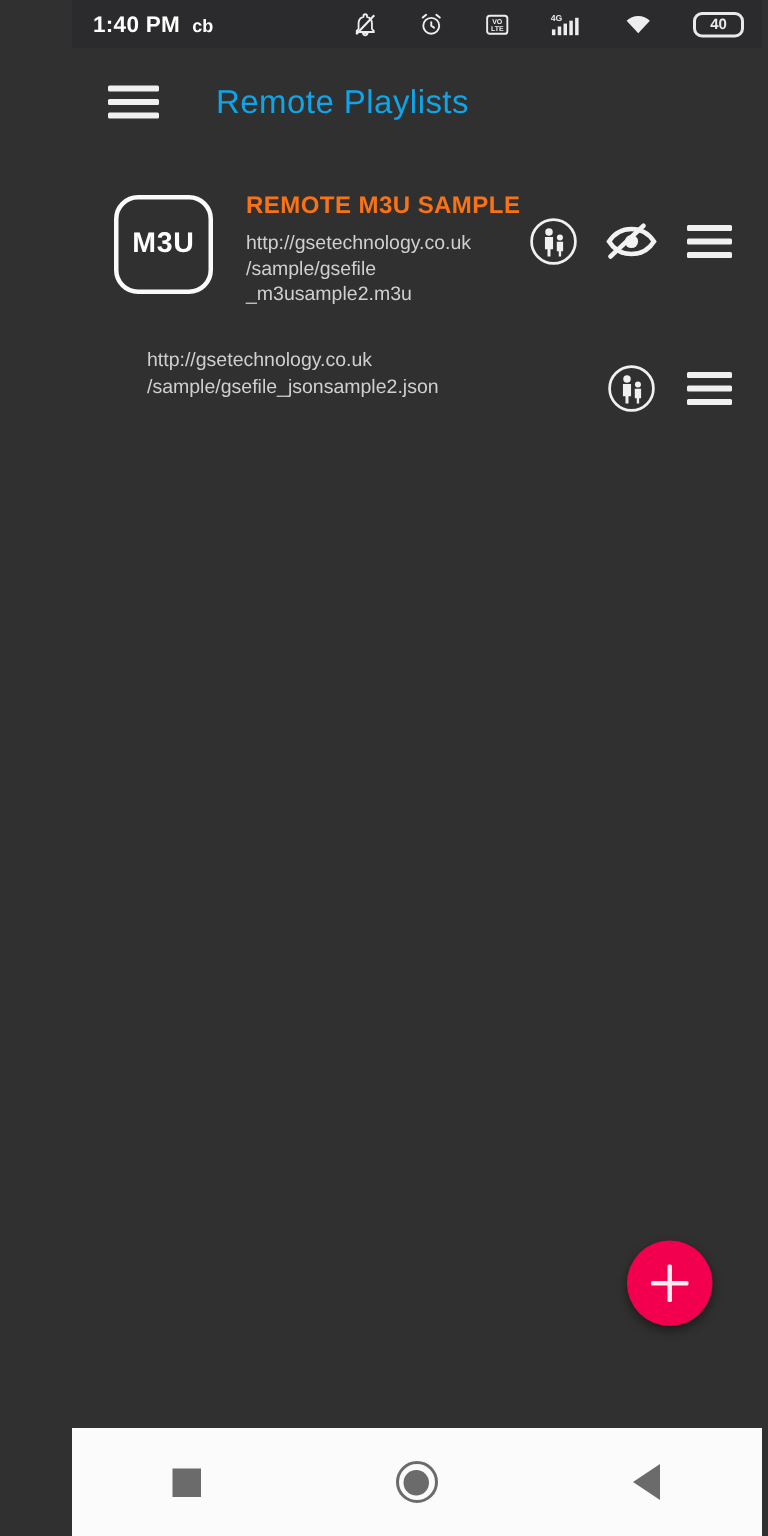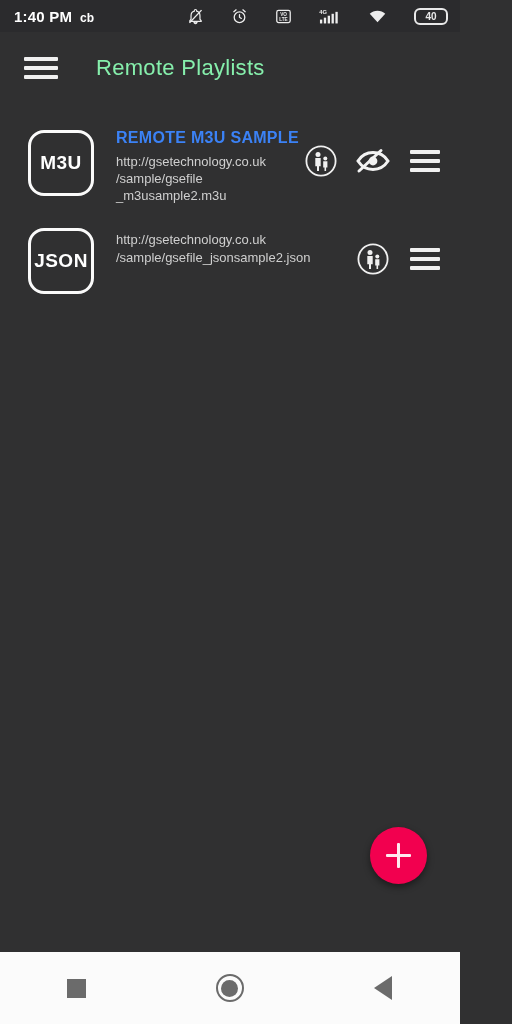--- a/index.html
+++ b/index.html
@@ -2,21 +2,21 @@
 <html><head>
 <meta charset="utf-8">
 <style>
   * { margin:0; padding:0; box-sizing:border-box; }
   html, body {
     width:512px; height:1024px;
     background:#303031;
     font-family:"Liberation Sans", sans-serif;
     overflow:hidden;
   }
-  #app { position:relative; width:460px; height:1024px; background:#303031; }
+  #app { position:relative; width:460px; height:1024px; background:#303031;margin-left:48px; }
 
   
   .statusbar {
     height:32px; width:100%;
     background:#2b2b2d;
     display:flex; align-items:center;
     padding:0 12px 0 14px;
     color:#fff;
   }
   .sb-left { display:flex; align-items:baseline; gap:8px; }
@@ -38,41 +38,41 @@
     padding-left:24px;
   }
   .hamburger {
     width:34px; height:30px;
     display:flex; flex-direction:column; justify-content:center; gap:5px;
     cursor:pointer;
   }
   .hamburger span { display:block; height:4px; background:#f0f0f0; border-radius:1px; }
   .appbar-title {
     margin-left:38px;
-    font-size:22px; color:#86efac; letter-spacing:.3px;
+    font-size:22px; color:#0ea5e9; letter-spacing:.3px;
   }
 
   
   .list { padding-top:12px; }
   .row {
     display:flex; align-items:flex-start;
     padding:10px 16px 10px 28px;
     min-height:98px;
   }
   .badge {
     flex:0 0 auto;
     width:66px; height:66px;
     border:3px solid #fafafa; border-radius:16px;
     display:flex; align-items:center; justify-content:center;
     color:#fff; font-weight:bold; font-size:19px; letter-spacing:.5px;
     margin-top:4px;
   }
   .rowtext { flex:1 1 auto; padding-left:22px; padding-top:2px; min-width:0; }
   .rowtitle {
-    font-size:16px; font-weight:bold; color:#3b82f6;
+    font-size:16px; font-weight:bold; color:#f97316;
     letter-spacing:.3px; line-height:1.25; white-space:nowrap;
   }
   .rowurl {
     margin-top:5px;
     font-size:13px; color:#cfcfcf; line-height:1.32;
     white-space:pre-line;
   }
   .rowactions {
     flex:0 0 auto; display:flex; align-items:center; gap:14px;
     padding-top:16px;
@@ -218,21 +218,20 @@
             <span></span>
             <span></span>
             <span></span>
           </div>
         </div>
 
       </div>
     </div>
 
     <div class="row">
-      <div class="badge">JSON</div>
       <div class="rowtext">
         <div class="rowurl">http://gsetechnology.co.uk
 /sample/gsefile_jsonsample2.json</div>
       </div>
       <div class="rowactions">
 
         <div class="act">
           <svg width="34" height="34" viewBox="0 0 34 34">
             <circle cx="17" cy="17" r="14.6" fill="none" stroke="#f0f0f0" stroke-width="1.8"></circle>
             <circle cx="14" cy="10.6" r="2.5" fill="#f0f0f0"></circle>

